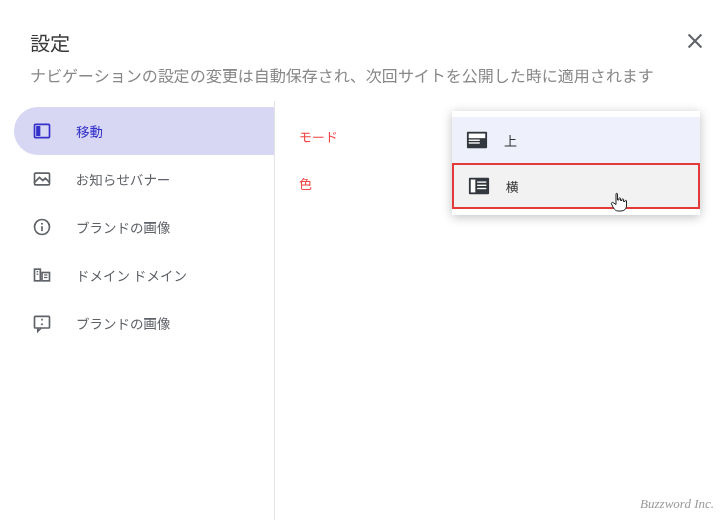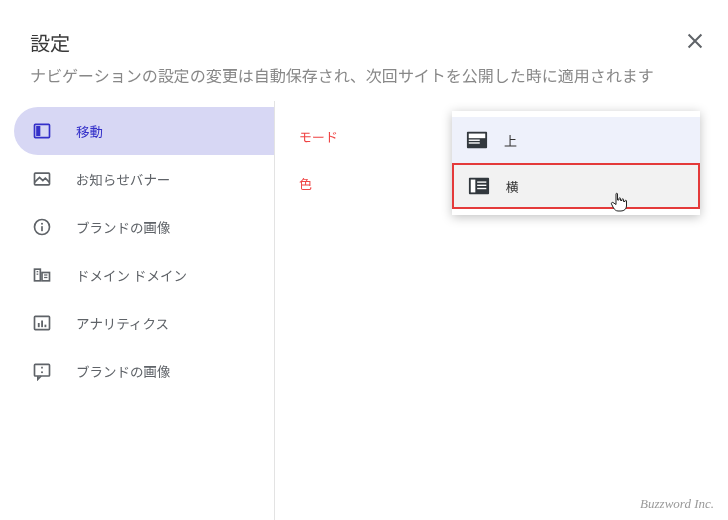--- a/index.html
+++ b/index.html
@@ -79,31 +79,20 @@
             <line x1="5.5" y1="11" x2="7.5" y2="11" stroke="#5f6368" stroke-width="1.5"></line>
             <line x1="14.5" y1="12" x2="18.5" y2="12" stroke="#5f6368" stroke-width="1.5"></line>
             <line x1="14.5" y1="15" x2="18.5" y2="15" stroke="#5f6368" stroke-width="1.5"></line>
           </svg>
       </span>
       <span class="label">ドメイン ドメイン</span>
     </div>
     <div class="side-item">
       <span class="icon">
         <svg width="20" height="20" viewBox="0 0 24 24">
-            <rect x="3" y="4" width="18" height="16" rx="1" fill="none" stroke="#5f6368" stroke-width="2"></rect>
-            <rect x="7" y="12" width="2.2" height="5" fill="#5f6368"></rect>
-            <rect x="11" y="9" width="2.2" height="8" fill="#5f6368"></rect>
-            <rect x="15" y="14" width="2.2" height="3" fill="#5f6368"></rect>
-          </svg>
-      </span>
-      <span class="label">アナリティクス</span>
-    </div>
-    <div class="side-item">
-      <span class="icon">
-        <svg width="20" height="20" viewBox="0 0 24 24">
             <rect x="3" y="4" width="18" height="14" rx="1" fill="none" stroke="#5f6368" stroke-width="2"></rect>
             <path d="M7 18 L7 22 L11 18" fill="none" stroke="#5f6368" stroke-width="2"></path>
             <line x1="11" y1="8" x2="13" y2="8" stroke="#5f6368" stroke-width="2"></line>
             <circle cx="12" cy="13.5" r="1.2" fill="#5f6368"></circle>
           </svg>
       </span>
       <span class="label">ブランドの画像</span>
     </div>
   </div>
 

